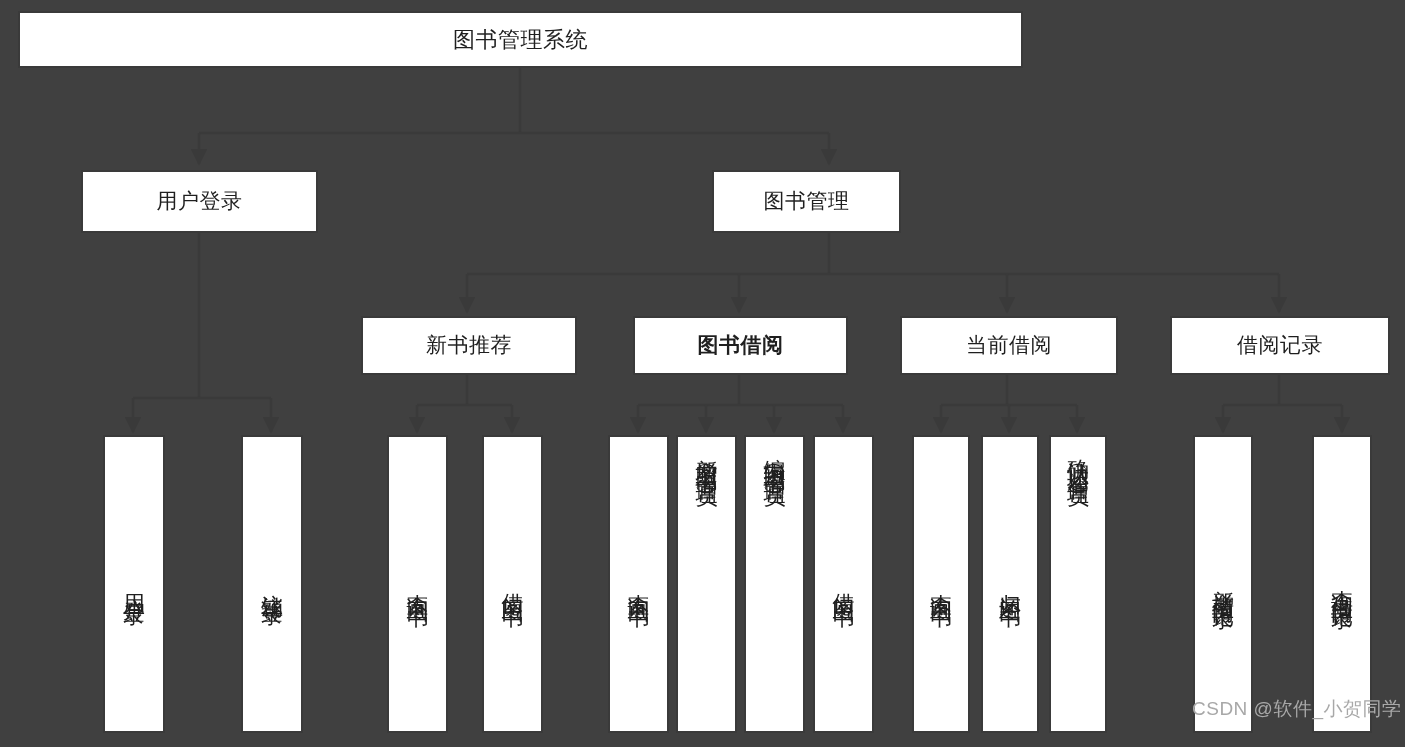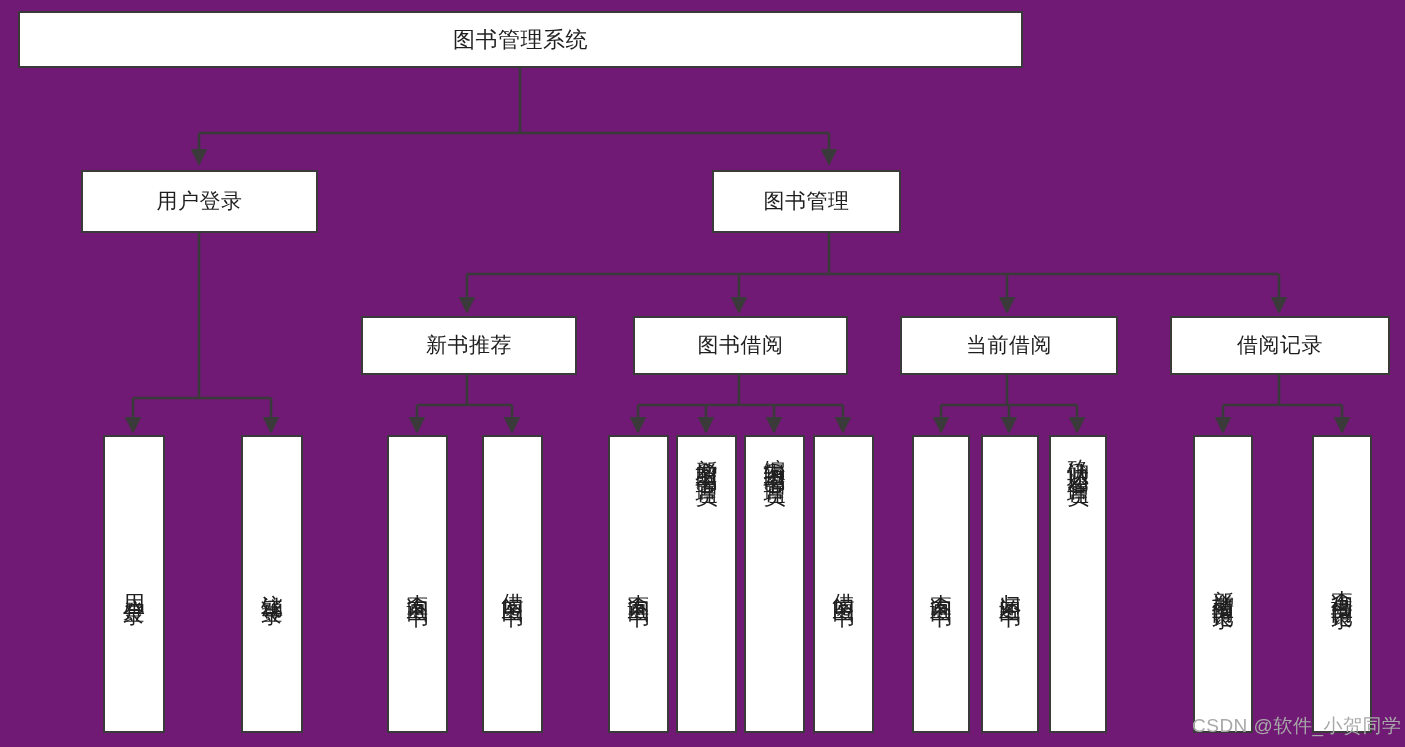--- a/index.html
+++ b/index.html
@@ -8,21 +8,21 @@
     background: #ffffff;
   }
   body {
     font-family: "Liberation Sans", "DejaVu Sans", sans-serif;
     color: #1a1a1a;
   }
   #canvas {
     position: relative;
     width: 1405px;
     height: 747px;
-    background: #701a75;
+    background: #404040;
     overflow: hidden;
   }
   #wires {
     position: absolute;
     left: 0; top: 0;
     width: 1405px; height: 747px;
     pointer-events: none;
   }
   .node {
     position: absolute;
@@ -137,21 +137,21 @@
   <div class="node horiz" style="left:81px; top:170px; width:237px; height:63px;">
     <span class="node-label">用户登录</span>
   </div>
   <div class="node horiz" style="left:712px; top:170px; width:189px; height:63px;">
     <span class="node-label">图书管理</span>
   </div>
 
   <div class="node horiz" style="left:361px; top:316px; width:216px; height:59px;">
     <span class="node-label">新书推荐</span>
   </div>
-  <div class="node horiz" style="left:633px; top:316px; width:215px; height:59px;">
+  <div class="node horiz" style="left:633px; top:316px; width:215px; height:59px;font-weight:bold;">
     <span class="node-label">图书借阅</span>
   </div>
   <div class="node horiz" style="left:1170px; top:316px; width:220px; height:59px;">
     <span class="node-label">借阅记录</span>
   </div>
   <div class="node horiz" style="left:900px; top:316px; width:218px; height:59px;">
     <span class="node-label">当前借阅</span>
   </div>
 
   <div class="node leaf centered" style="left:103px; top:435px; width:62px; height:298px;">
@@ -191,15 +191,15 @@
     <span class="node-label">确认归还（管理员）</span>
   </div>
 
   <div class="node leaf centered" style="left:1193px; top:435px; width:60px; height:298px;">
     <span class="node-label">新增借阅记录</span>
   </div>
   <div class="node leaf centered" style="left:1312px; top:435px; width:60px; height:298px;">
     <span class="node-label">查询借阅记录</span>
   </div>
 
-  <div class="watermark" style="left:1192px; top:713px;">CSDN @软件_小贺同学</div>
+  <div class="watermark" style="left:1192px; top:696px;">CSDN @软件_小贺同学</div>
 
 </div>
 
 </body></html>

